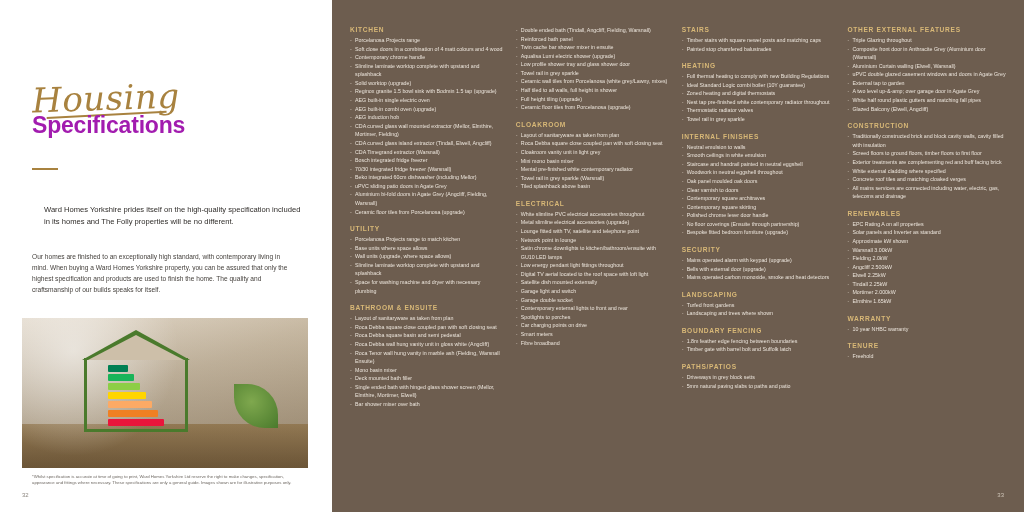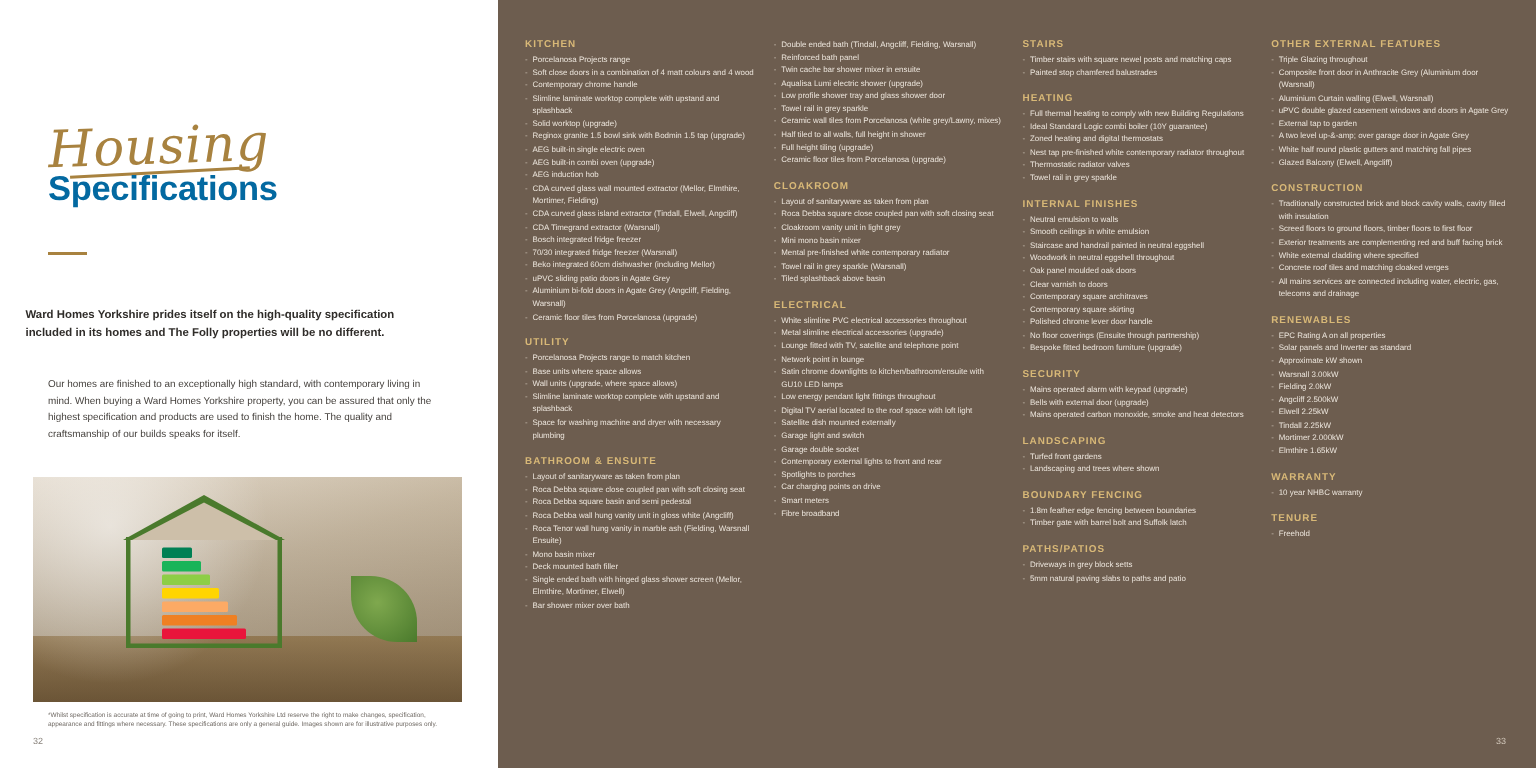--- a/index.html
+++ b/index.html
@@ -34,36 +34,36 @@
     width: 120px; height: 2px;
     background: #a8823f;
     margin-left: 14px; margin-top: -4px;
     transform: rotate(-1deg);
   }
   .main-title {
     position: absolute;
     left: 32px; top: 112px;
     font-size: 23px;
     font-weight: bold;
-    color: #0369a1;
+    color: #a21caf;
     letter-spacing: -0.2px;
   }
   .rule {
     position: absolute;
     left: 32px; top: 168px;
     width: 26px; height: 2px;
     background: #a8823f;
   }
   .lead {
     position: absolute;
-    left: 17px; top: 204px;
+    left: 44px; top: 204px;
     width: 258px;
     font-size: 7.6px;
     line-height: 1.55;
-    font-weight: bold;
+    font-weight: normal;
     color: #2f2c29;
   }
   .body-copy {
     position: absolute;
     left: 32px; top: 252px;
     width: 262px;
     font-size: 6.6px;
     line-height: 1.65;
     color: #46423e;
   }

